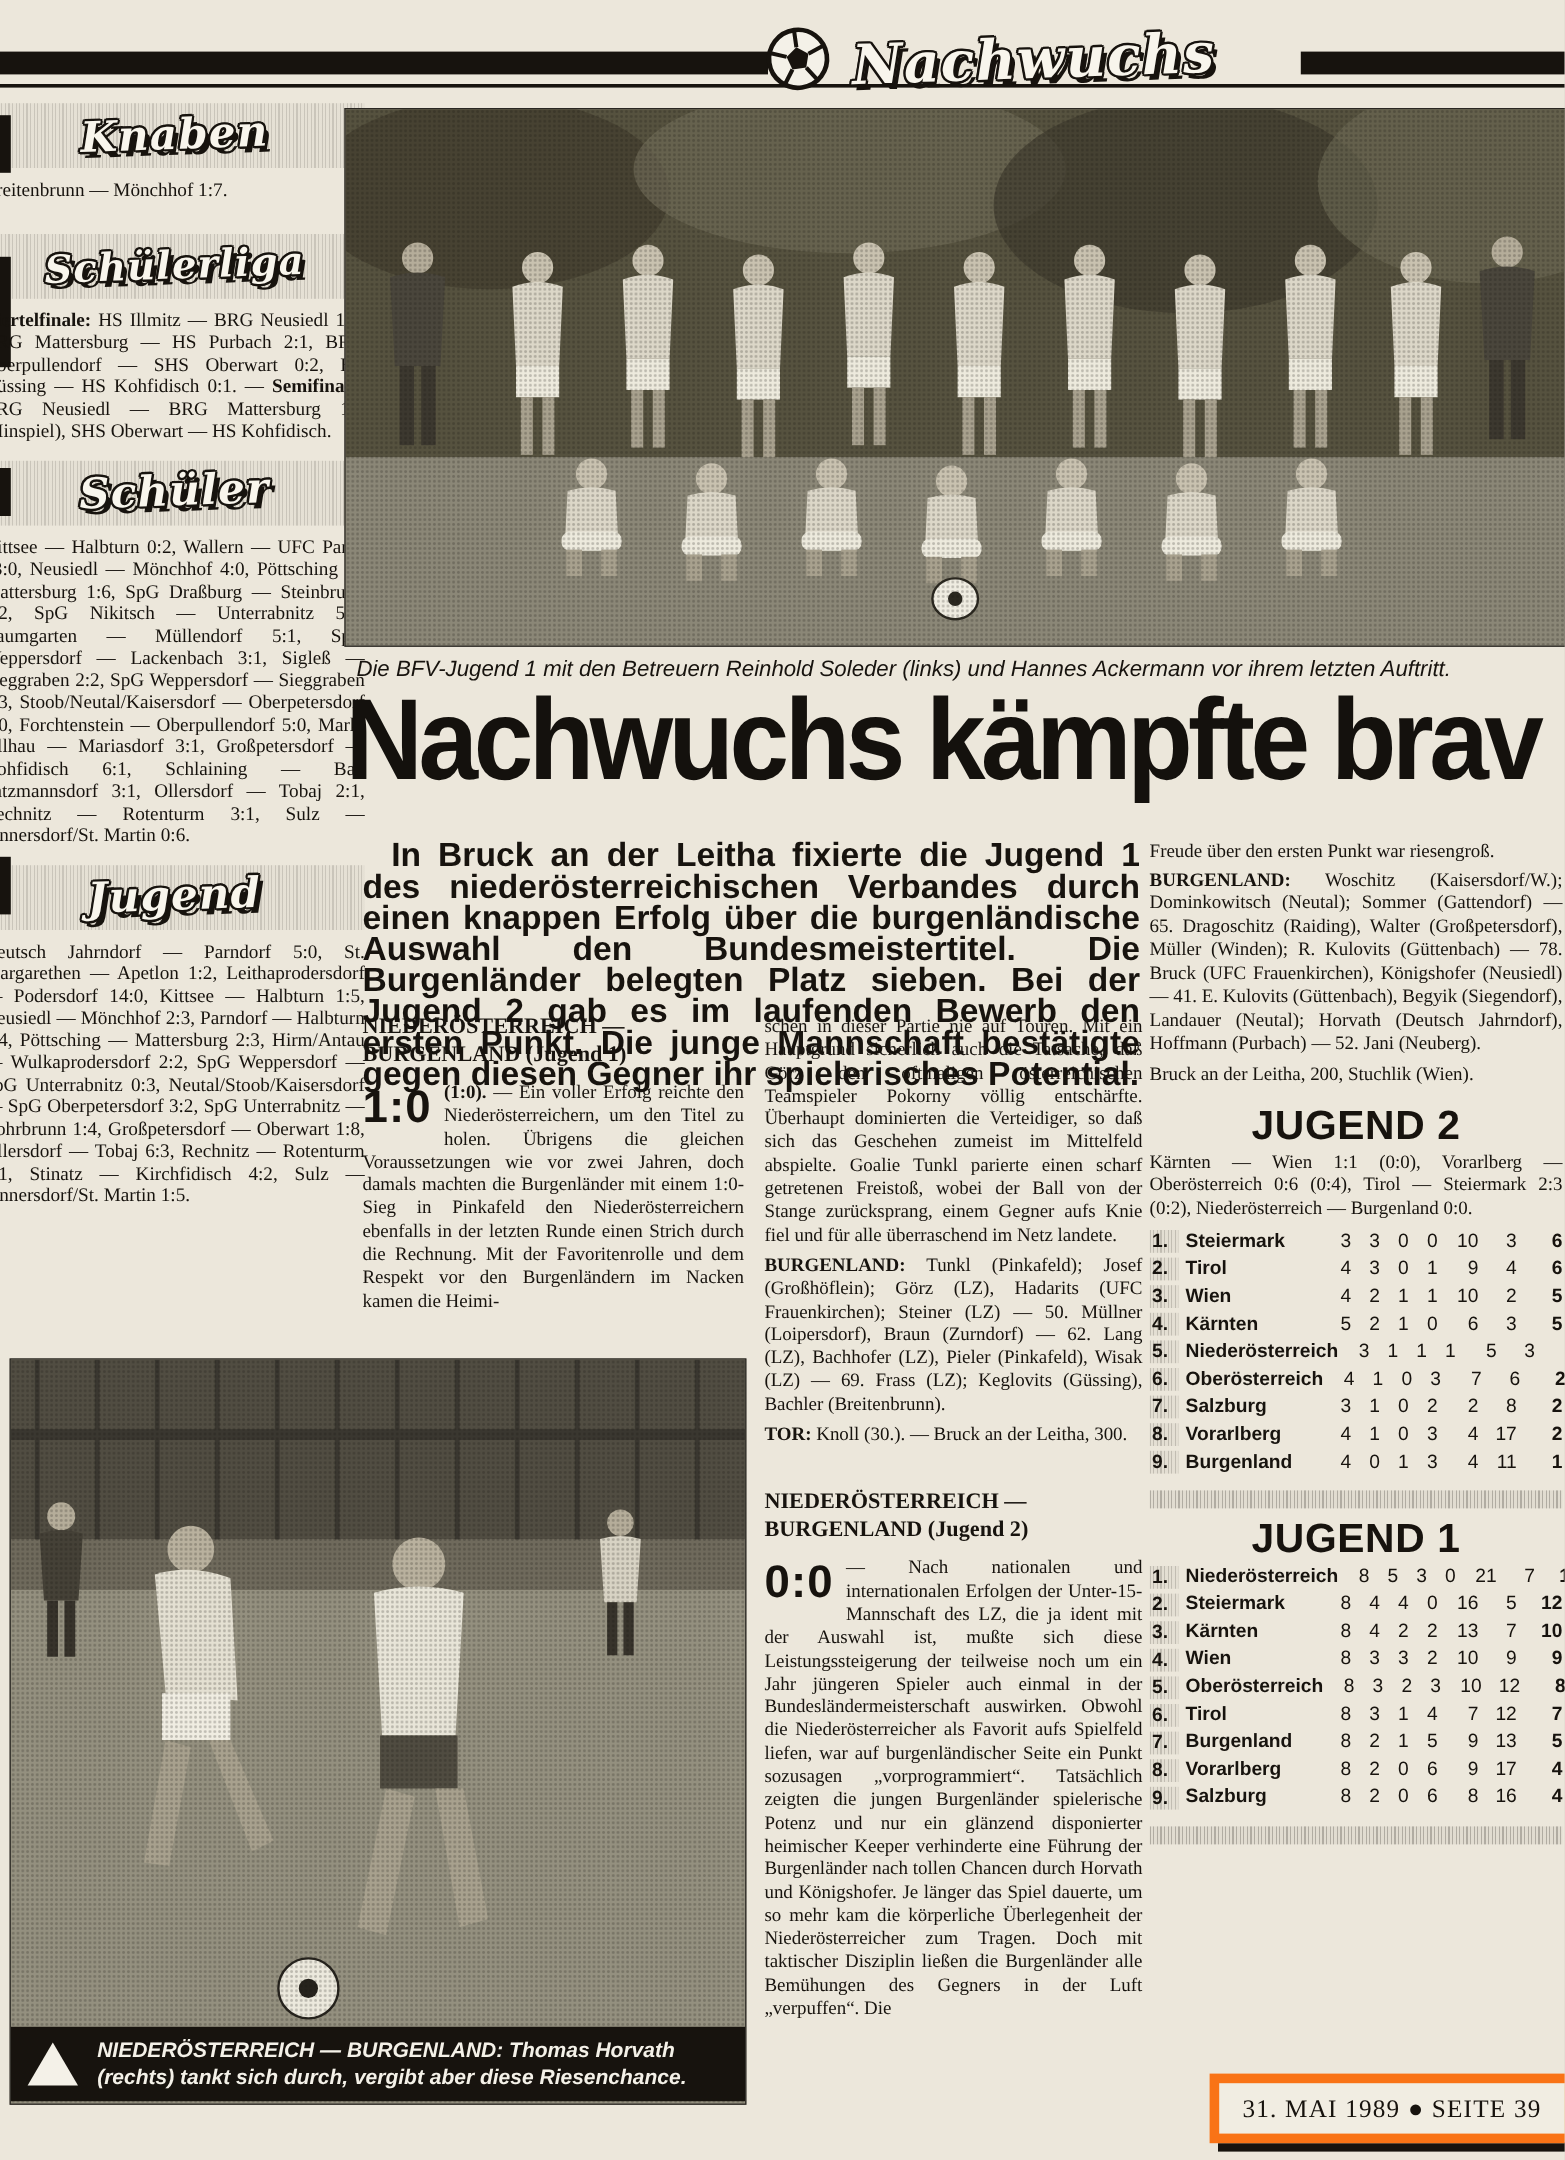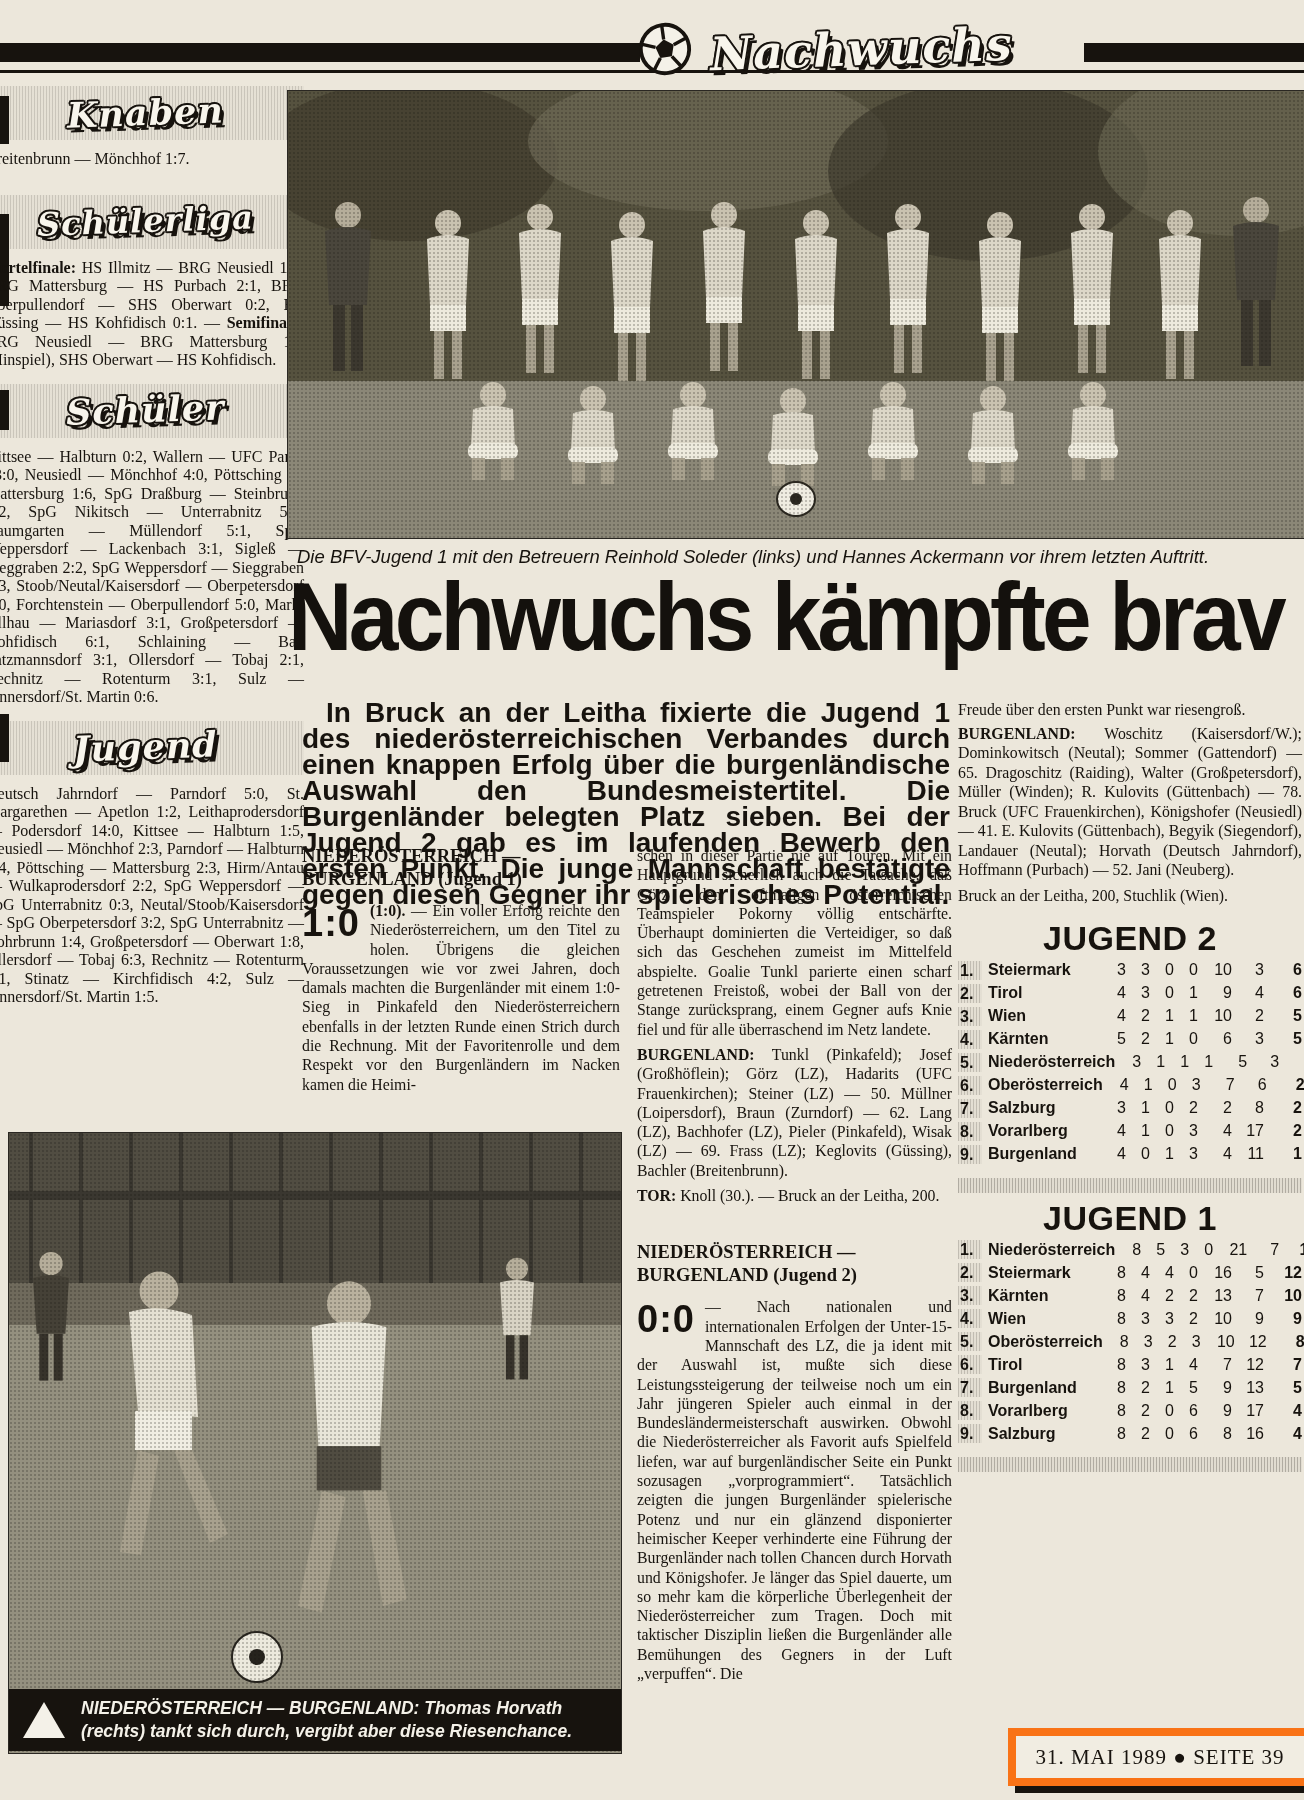--- a/index.html
+++ b/index.html
@@ -185,34 +185,35 @@
     <div class="match-head">
       <div>NIEDERÖSTERREICH —</div>
       <div>BURGENLAND (Jugend 1)</div>
     </div>
     <p><span class="score">1:0</span><b>(1:0).</b><span> — Ein voller Erfolg reichte den Niederösterreichern, um den Titel zu holen. Übrigens die gleichen Voraussetzungen wie vor zwei Jahren, doch damals machten die Burgenländer mit einem 1:0-Sieg in Pinkafeld den Niederösterreichern ebenfalls in der letzten Runde einen Strich durch die Rechnung. Mit der Favoritenrolle und dem Respekt vor den Burgenländern im Nacken kamen die Heimi-</span></p>
   </div>
 
   <div id="art2" class="artcol">
     <p>schen in dieser Partie nie auf Touren. Mit ein Hauptgrund sicherlich auch die Tatsache, daß Görz den oftmaligen österreichischen Teamspieler Pokorny völlig entschärfte. Überhaupt dominierten die Verteidiger, so daß sich das Geschehen zumeist im Mittelfeld abspielte. Goalie Tunkl parierte einen scharf getretenen Freistoß, wobei der Ball von der Stange zurücksprang, einem Gegner aufs Knie fiel und für alle überraschend im Netz landete.</p>
     <p><b>BURGENLAND:</b><span> Tunkl (Pinkafeld); Josef (Großhöflein); Görz (LZ), Hadarits (UFC Frauenkirchen); Steiner (LZ) — 50. Müllner (Loipersdorf), Braun (Zurndorf) — 62. Lang (LZ), Bachhofer (LZ), Pieler (Pinkafeld), Wisak (LZ) — 69. Frass (LZ); Keglovits (Güssing), Bachler (Breitenbrunn).</span></p>
-    <p><b>TOR:</b><span> Knoll (30.). — Bruck an der Leitha, 200.</span></p>
+    <p><b>TOR:</b><span> Knoll (30.). — Bruck an der Leitha, 300.</span></p>
     <div class="match-head mt36">
       <div>NIEDERÖSTERREICH —</div>
       <div>BURGENLAND (Jugend 2)</div>
     </div>
     <p><span class="score">0:0</span><span> — Nach nationalen und internationalen Erfolgen der Unter-15-Mannschaft des LZ, die ja ident mit der Auswahl ist, mußte sich diese Leistungssteigerung der teilweise noch um ein Jahr jüngeren Spieler auch einmal in der Bundesländermeisterschaft auswirken. Obwohl die Niederösterreicher als Favorit aufs Spielfeld liefen, war auf burgenländischer Seite ein Punkt sozusagen „vorprogrammiert“. Tatsächlich zeigten die jungen Burgenländer spielerische Potenz und nur ein glänzend disponierter heimischer Keeper verhinderte eine Führung der Burgenländer nach tollen Chancen durch Horvath und Königshofer. Je länger das Spiel dauerte, um so mehr kam die körperliche Überlegenheit der Niederösterreicher zum Tragen. Doch mit taktischer Disziplin ließen die Burgenländer alle Bemühungen des Gegners in der Luft „verpuffen“. Die</span></p>
   </div>
 
   <div id="art3" class="artcol">
     <p style="margin-bottom:4px">Freude über den ersten Punkt war riesengroß.</p>
     <p style="margin-bottom:6px"><b>BURGENLAND:</b><span> Woschitz (Kaisersdorf/W.); Dominkowitsch (Neutal); Sommer (Gattendorf) — 65. Dragoschitz (Raiding), Walter (Großpetersdorf), Müller (Winden); R. Kulovits (Güttenbach) — 78. Bruck (UFC Frauenkirchen), Königshofer (Neusiedl) — 41. E. Kulovits (Güttenbach), Begyik (Siegendorf), Landauer (Neutal); Horvath (Deutsch Jahrndorf), Hoffmann (Purbach) — 52. Jani (Neuberg).</span></p>
     <p>Bruck an der Leitha, 200, Stuchlik (Wien).</p>
 
     <div class="jtitle">JUGEND 2</div>
+    <p class="results">Kärnten — Wien 1:1 (0:0), Vorarlberg — Oberösterreich 0:6 (0:4), Tirol — Steiermark 2:3 (0:2), Niederösterreich — Burgenland 0:0.</p>
     <div class="jtable">
         <div class="trow">
           <span class="trank">1.</span>
           <span class="tname">Steiermark</span>
           <span class="tnum">3</span>
           <span class="tnum">3</span>
           <span class="tnum">0</span>
           <span class="tnum">0</span>
           <span class="tnum">10</span>
           <span class="tnum">3</span>

